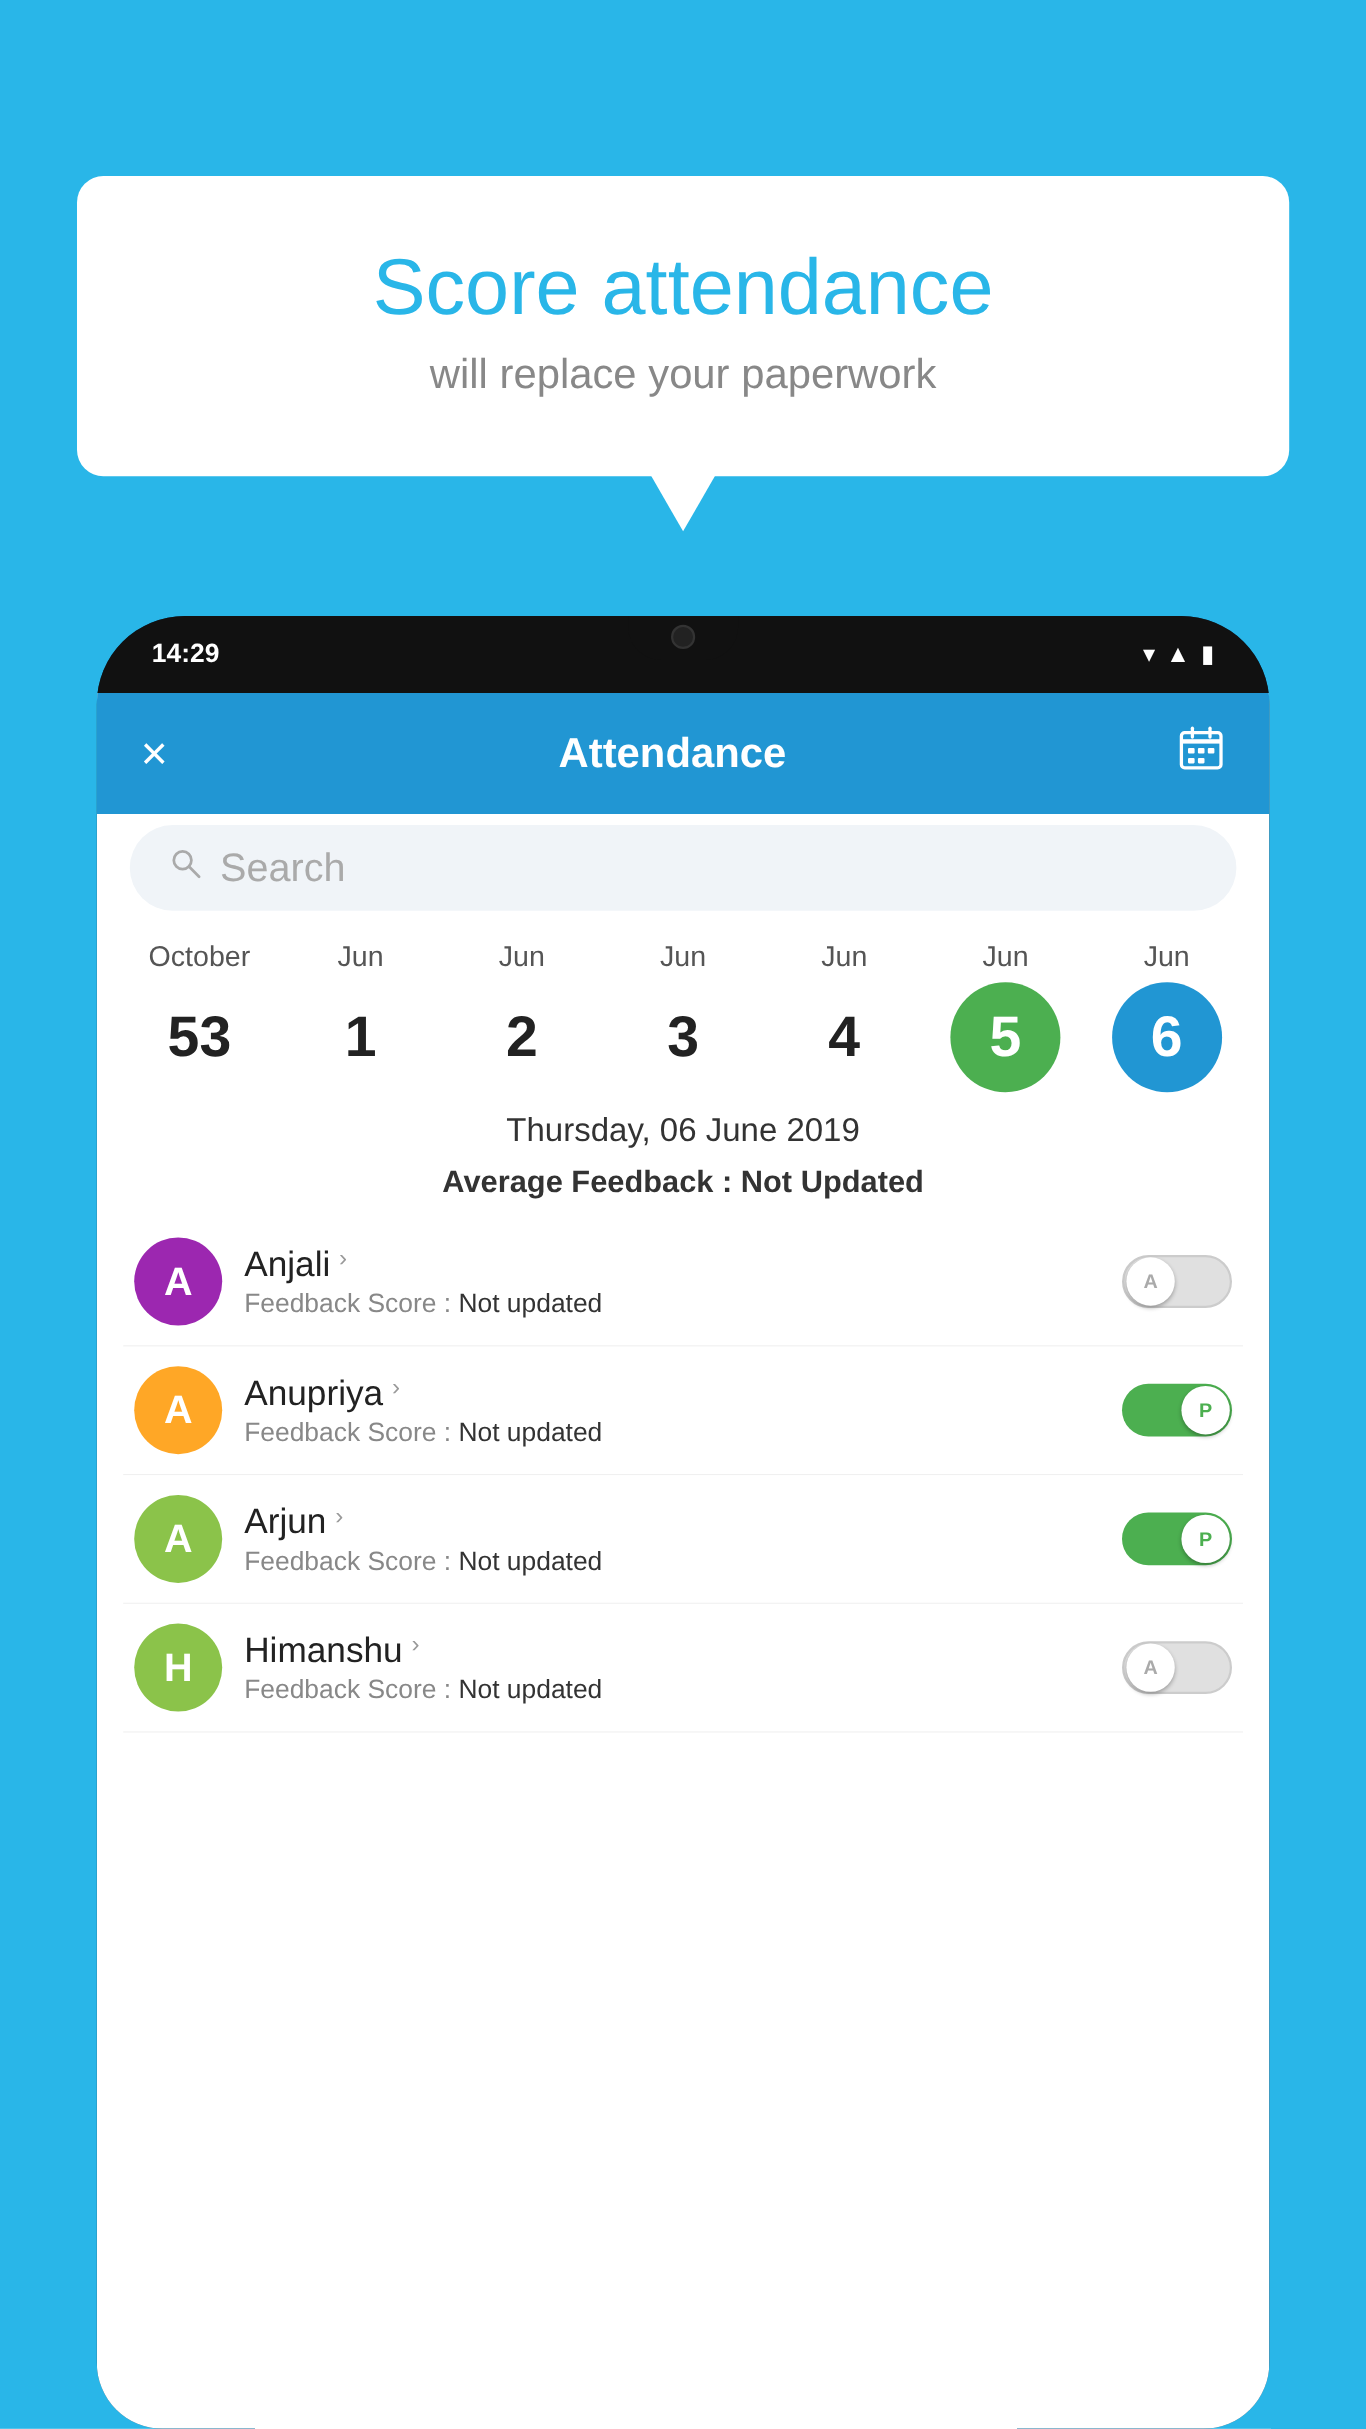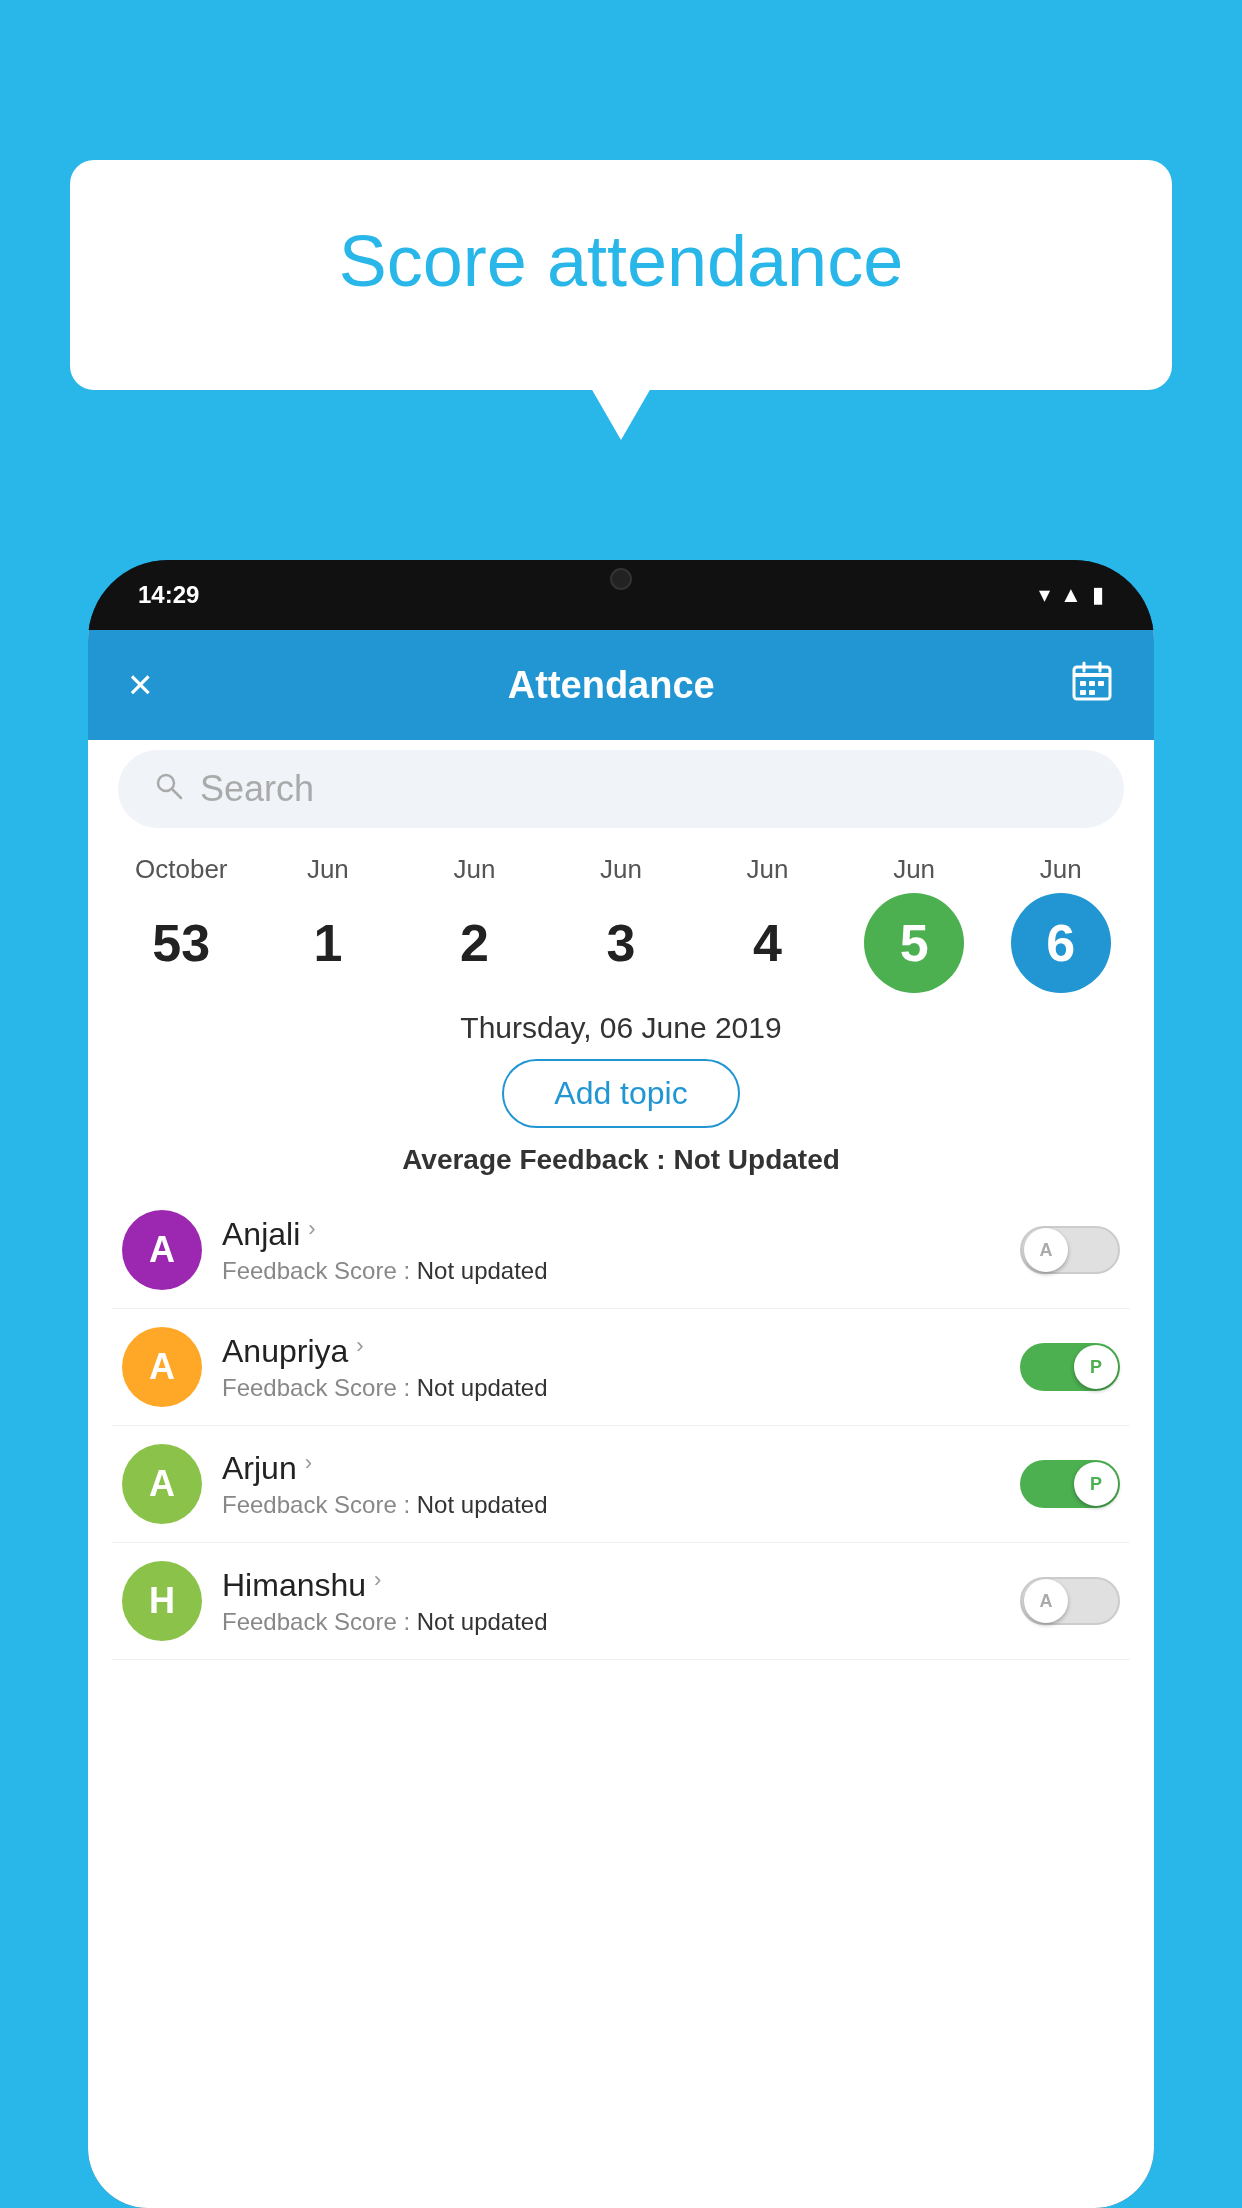--- a/index.html
+++ b/index.html
@@ -347,20 +347,21 @@
     .toggle.on .toggle-knob {
       right: 2px;
       color: #4caf50;
     }
   </style>
 </head>
 <body>
 
 <div class="speech-bubble">
   <div class="bubble-title">Score attendance</div>
+  <div class="bubble-subtitle">will replace your paperwork</div>
 </div>
 
 <div class="phone-frame">
 
   <div class="phone-top">
     <div class="notch">
       <div class="notch-camera"></div>
     </div>
     <div class="status-time">14:29</div>
     <div class="status-icons">
@@ -426,23 +427,20 @@
           <div class="date-num today">5</div>
         </div>
         <div class="date-col">
           <div class="date-month">Jun</div>
           <div class="date-num selected">6</div>
         </div>
       </div>
 
     <div class="selected-date-label">Thursday, 06 June 2019</div>
 
-    <div style="text-align:center; margin-bottom: 14px;">
-      <button class="add-topic-btn">Add topic</button>
-    </div>
 
     <div class="avg-feedback">
       <span>Average Feedback :</span>
       <span>Not Updated</span>
     </div>
 
     <div class="student-list" id="student-list">
         <div class="student-row">
           <div class="avatar" style="background: rgb(156, 39, 176);">A</div>
           <div class="student-info">

